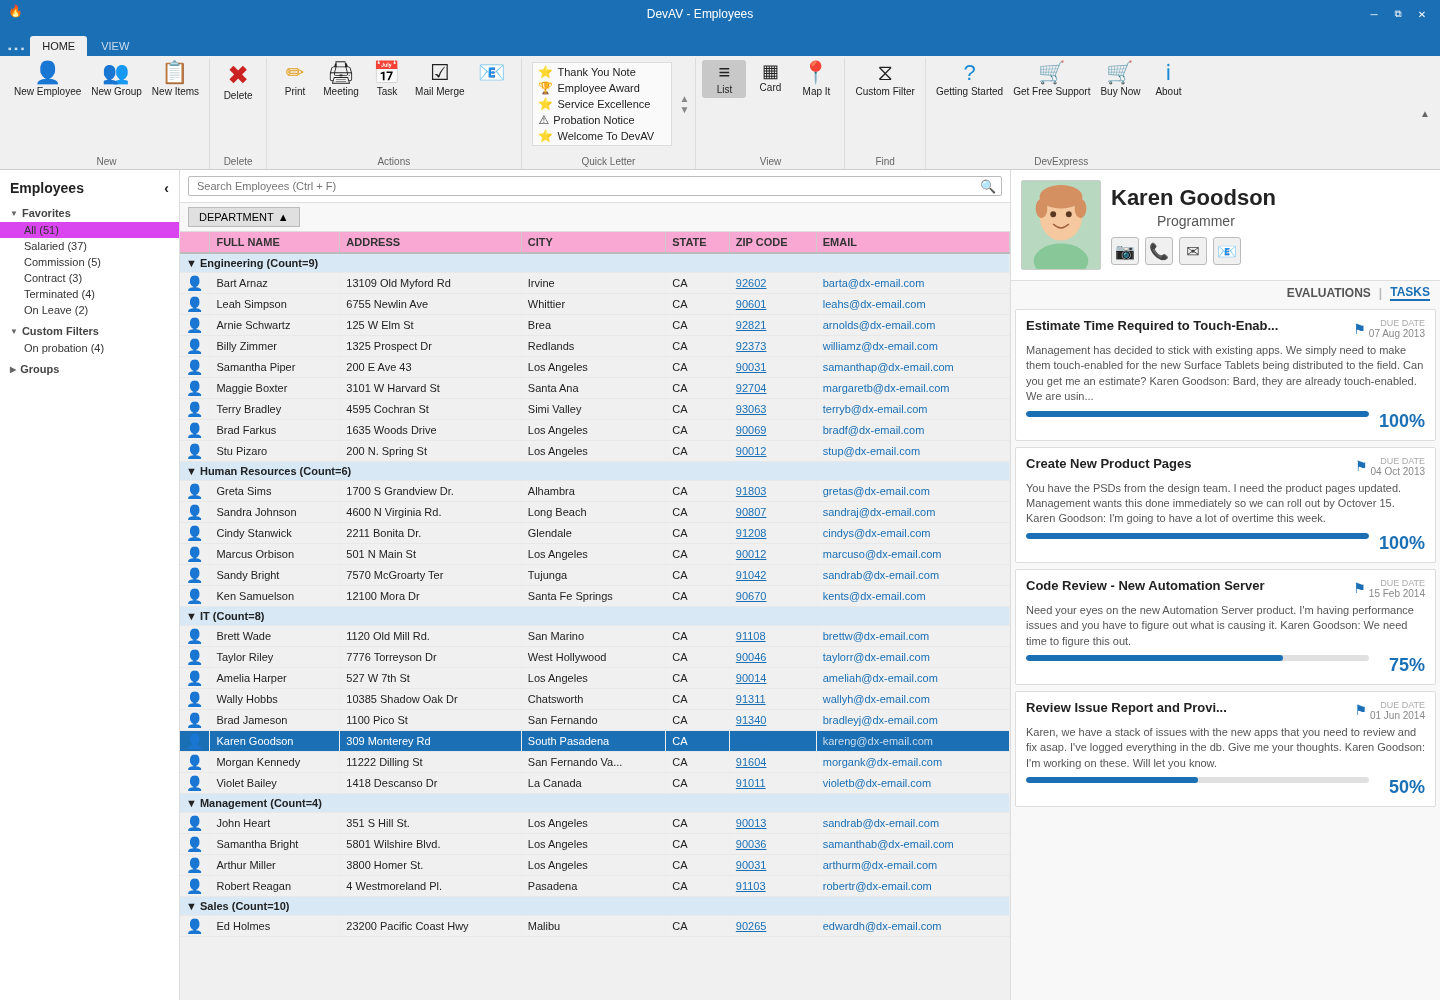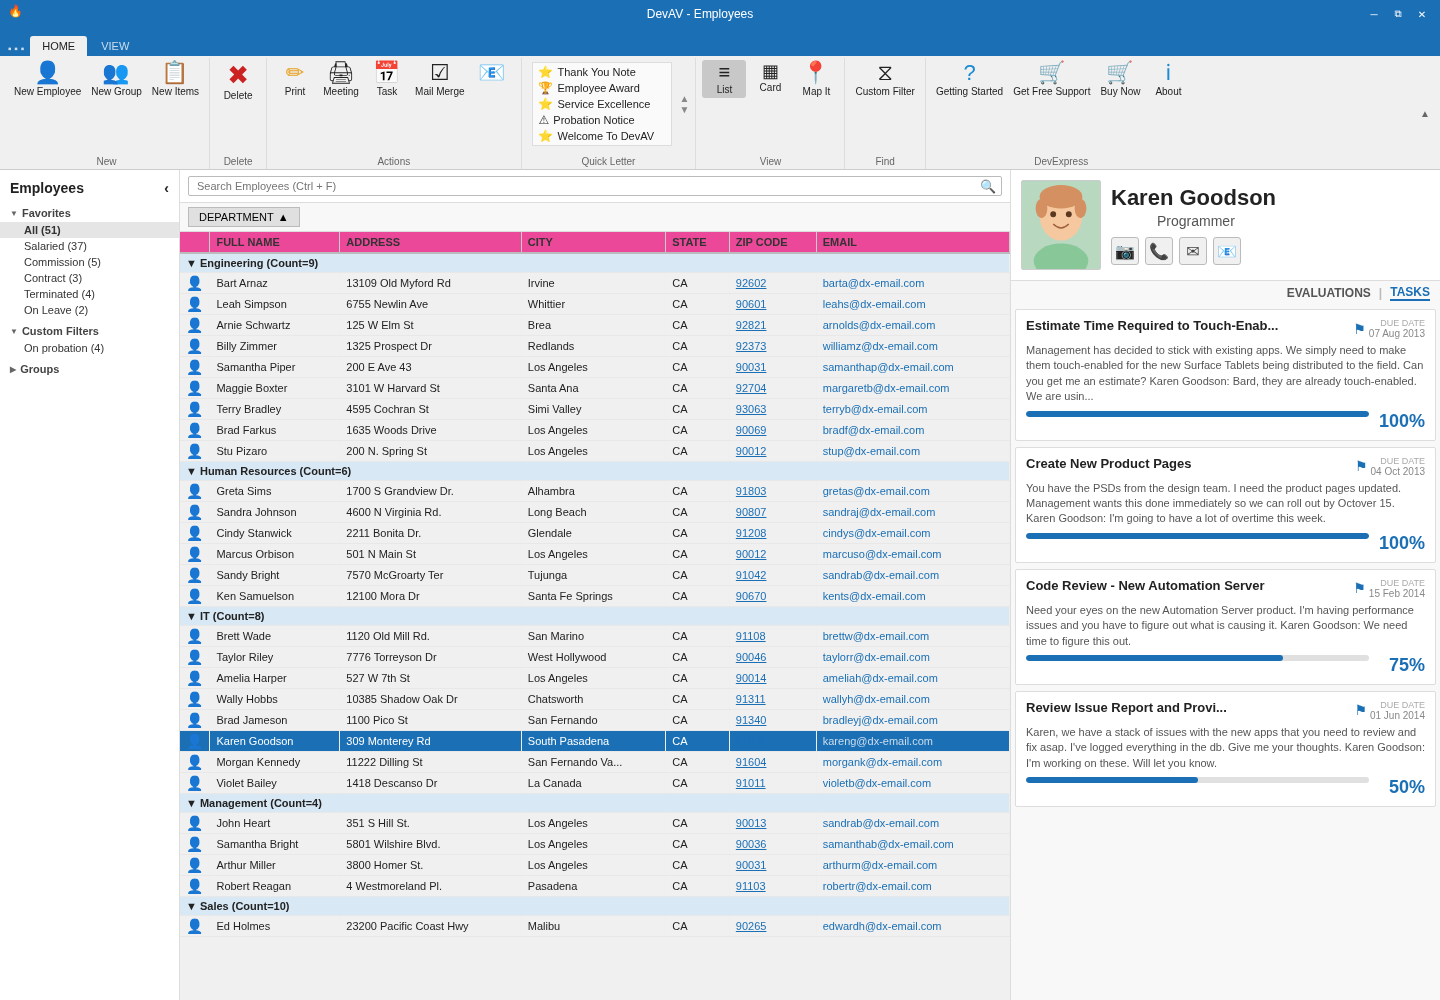--- a/index.html
+++ b/index.html
@@ -33,36 +33,36 @@
 
     
     .main-layout { display: flex; height: calc(100vh - 140px); }
 
     
     .sidebar { width: 180px; background: #fff; border-right: 1px solid #ddd; overflow-y: auto; padding: 4px 0; }
     .sidebar-title { font-size: 14px; font-weight: bold; padding: 6px 10px; color: #222; display: flex; align-items: center; justify-content: space-between; }
     .sidebar-section { padding: 2px 0; }
     .sidebar-section-header { font-size: 11px; font-weight: bold; padding: 3px 10px; color: #444; display: flex; align-items: center; gap: 4px; cursor: pointer; }
     .sidebar-item { font-size: 11px; padding: 2px 10px 2px 24px; cursor: pointer; color: #333; }
-    .sidebar-item.active { background: #e5e5e5; font-weight: bold; }
+    .sidebar-item.active { background: #d946ef; font-weight: normal; }
     .triangle { font-size: 8px; color: #666; }
 
     
     .content-area { flex: 1; display: flex; flex-direction: column; overflow: hidden; }
     .search-bar { padding: 6px 8px; background: #fff; border-bottom: 1px solid #ddd; display: flex; align-items: center; }
     .search-input { width: 100%; padding: 3px 8px; border: 1px solid #bbb; border-radius: 2px; font-size: 11px; }
 
     
     .dept-filter { padding: 4px 8px; background: #f8f8f8; border-bottom: 1px solid #ddd; }
     .dept-btn { padding: 3px 10px; border: 1px solid #bbb; background: #e0e0e0; font-size: 11px; cursor: pointer; display: inline-flex; align-items: center; gap: 4px; }
 
     
     .table-container { flex: 1; overflow-y: auto; }
     table { width: 100%; border-collapse: collapse; font-size: 11px; }
-    th { background: #ec4899; padding: 4px 6px; text-align: left; font-weight: bold; border-bottom: 2px solid #bbb; border-right: 1px solid #ccc; white-space: nowrap; color: #333; position: sticky; top: 0; z-index: 2; }
+    th { background: #f9a8d4; padding: 4px 6px; text-align: left; font-weight: bold; border-bottom: 2px solid #bbb; border-right: 1px solid #ccc; white-space: nowrap; color: #333; position: sticky; top: 0; z-index: 2; }
     td { padding: 2px 6px; border-bottom: 1px solid #e8e8e8; border-right: 1px solid #eee; white-space: nowrap; }
     tr.selected td { background: #1a6fb5; color: #fff; }
     tr.selected td a { color: #cde; }
     .group-header td { background: #d8e8f5; font-weight: bold; font-size: 11px; padding: 3px 6px; }
     .email-link { color: #1a6fb5; text-decoration: none; }
     .zip-link { color: #1a6fb5; text-decoration: underline; cursor: pointer; }
     .person-icon { font-size: 14px; color: #666; }
     .person-icon-red { font-size: 14px; color: #cc4444; }
 
     

